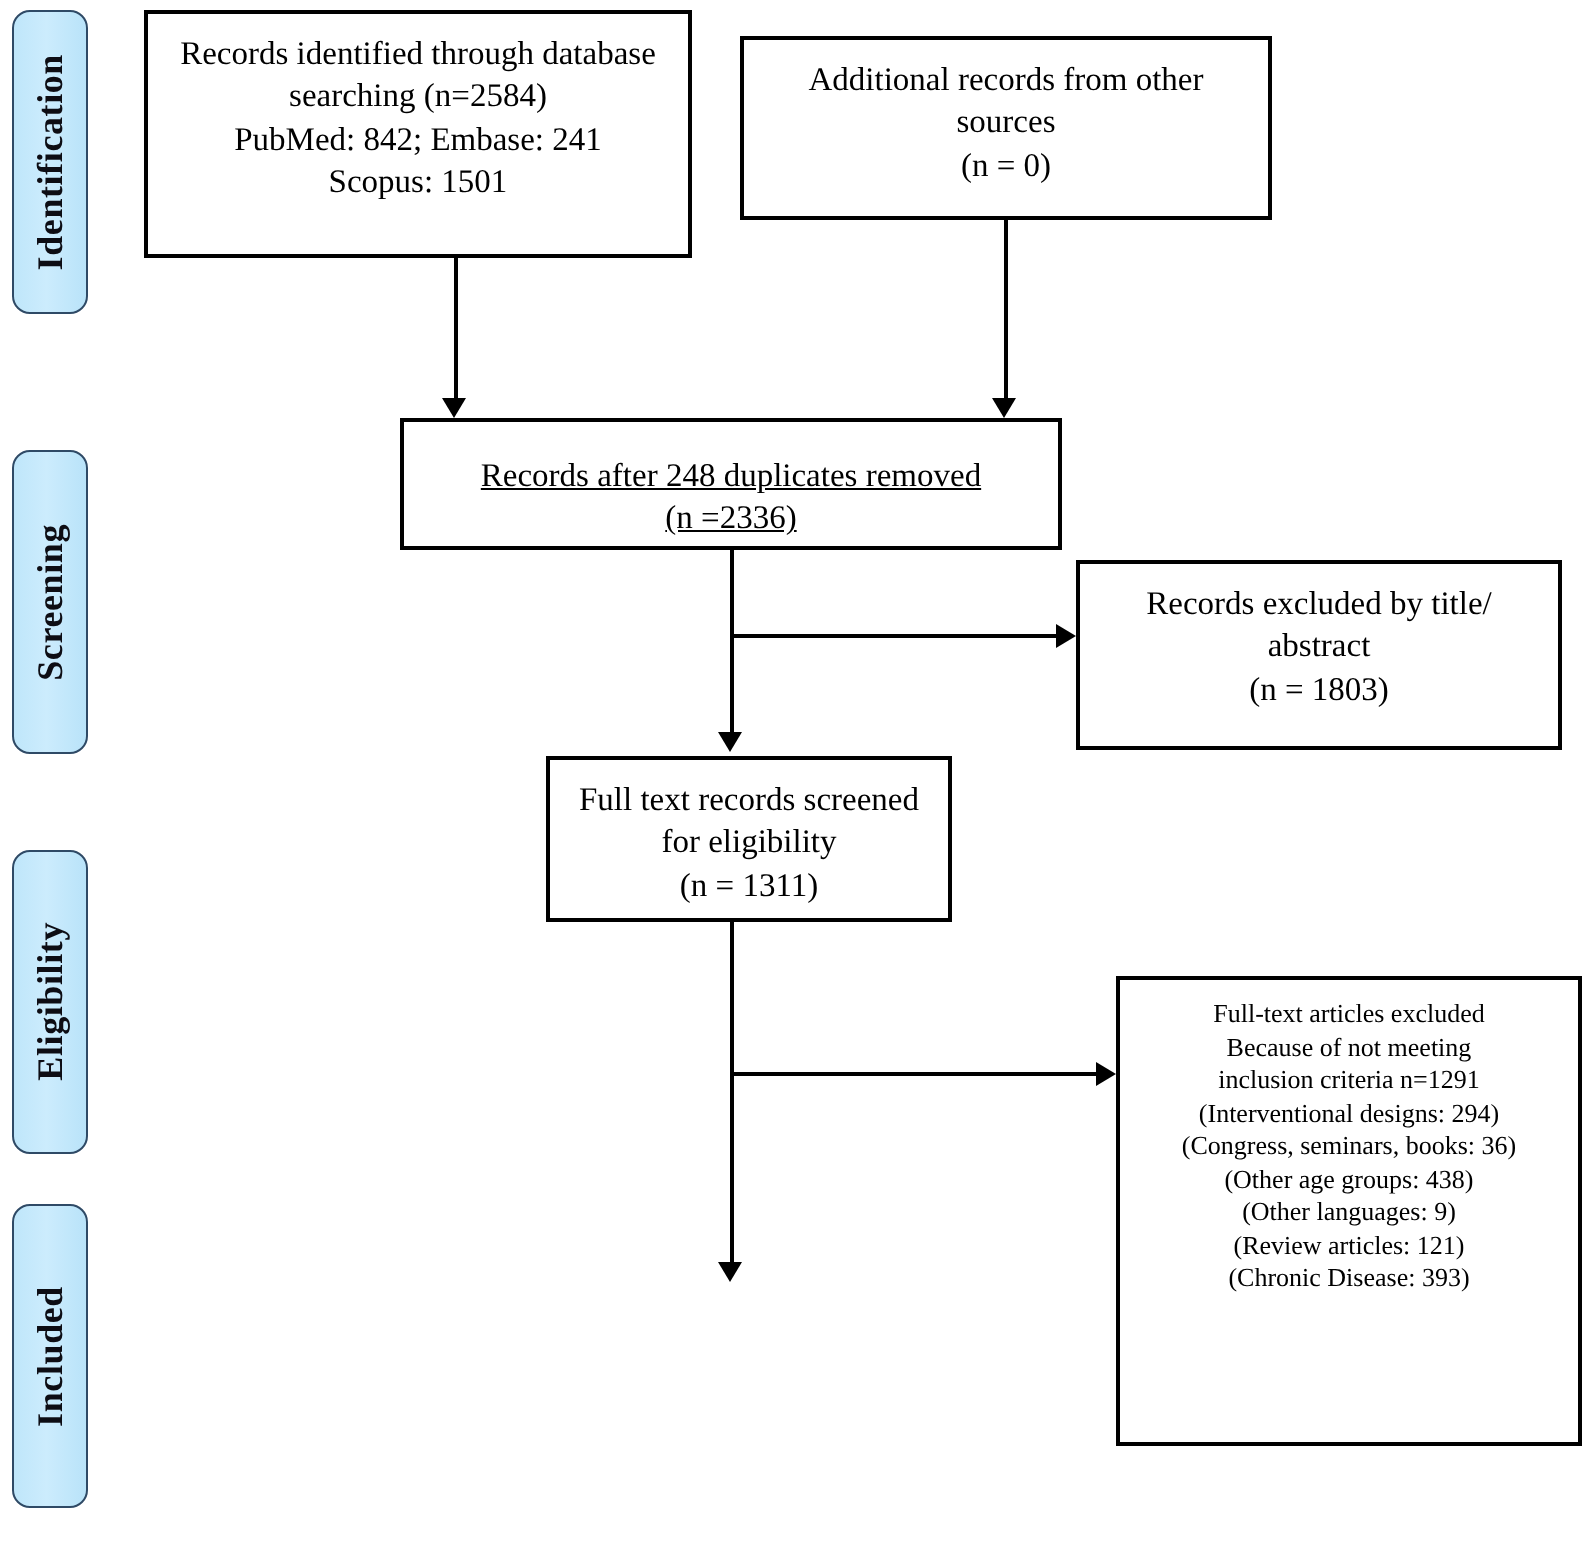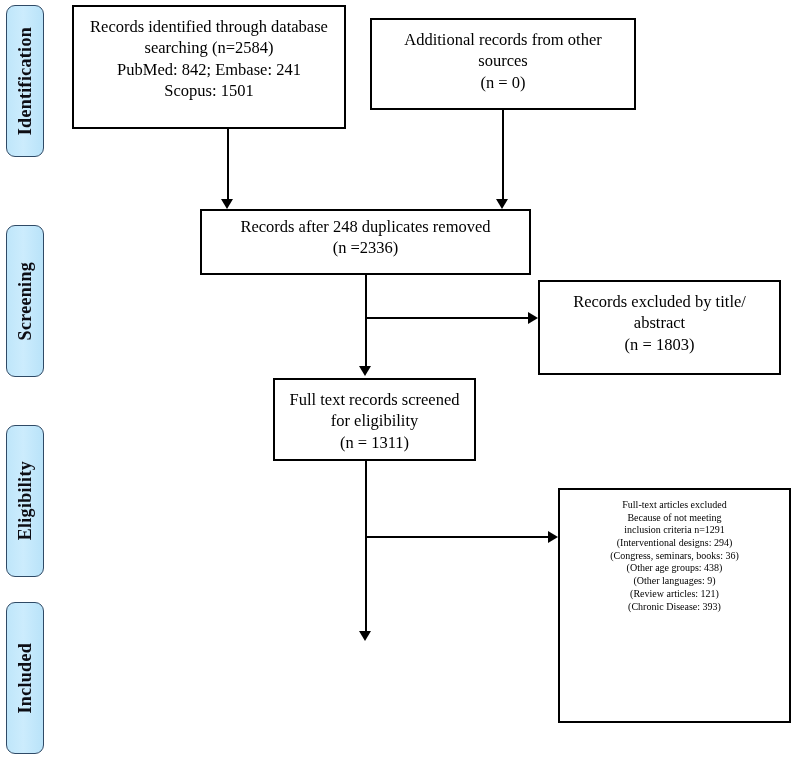--- a/index.html
+++ b/index.html
@@ -54,22 +54,22 @@
   }
   .flow-box .box-text {
     text-align: center;
     font-family: "Liberation Serif", "DejaVu Serif", serif;
     font-size: 16.5px;
     line-height: 1.30;
     color: #000000;
     white-space: pre-line;
     padding: 0 6px;
   }
-  .flow-box.tight .box-text { font-size: 10px; line-height: 1.27; padding: 0 2px; }
-  .flow-box.mid { padding-top: 5px; }
+  .flow-box.tight .box-text { font-size: 13px; line-height: 1.27; padding: 0 2px; }
+  .flow-box.mid { padding-top: 16px; text-decoration: underline; }
 
   
   .vline, .hline {
     position: absolute;
     background: #000000;
   }
   .vline { width: 2px; }
   .hline { height: 2px; }
 
   .arrow-down {

